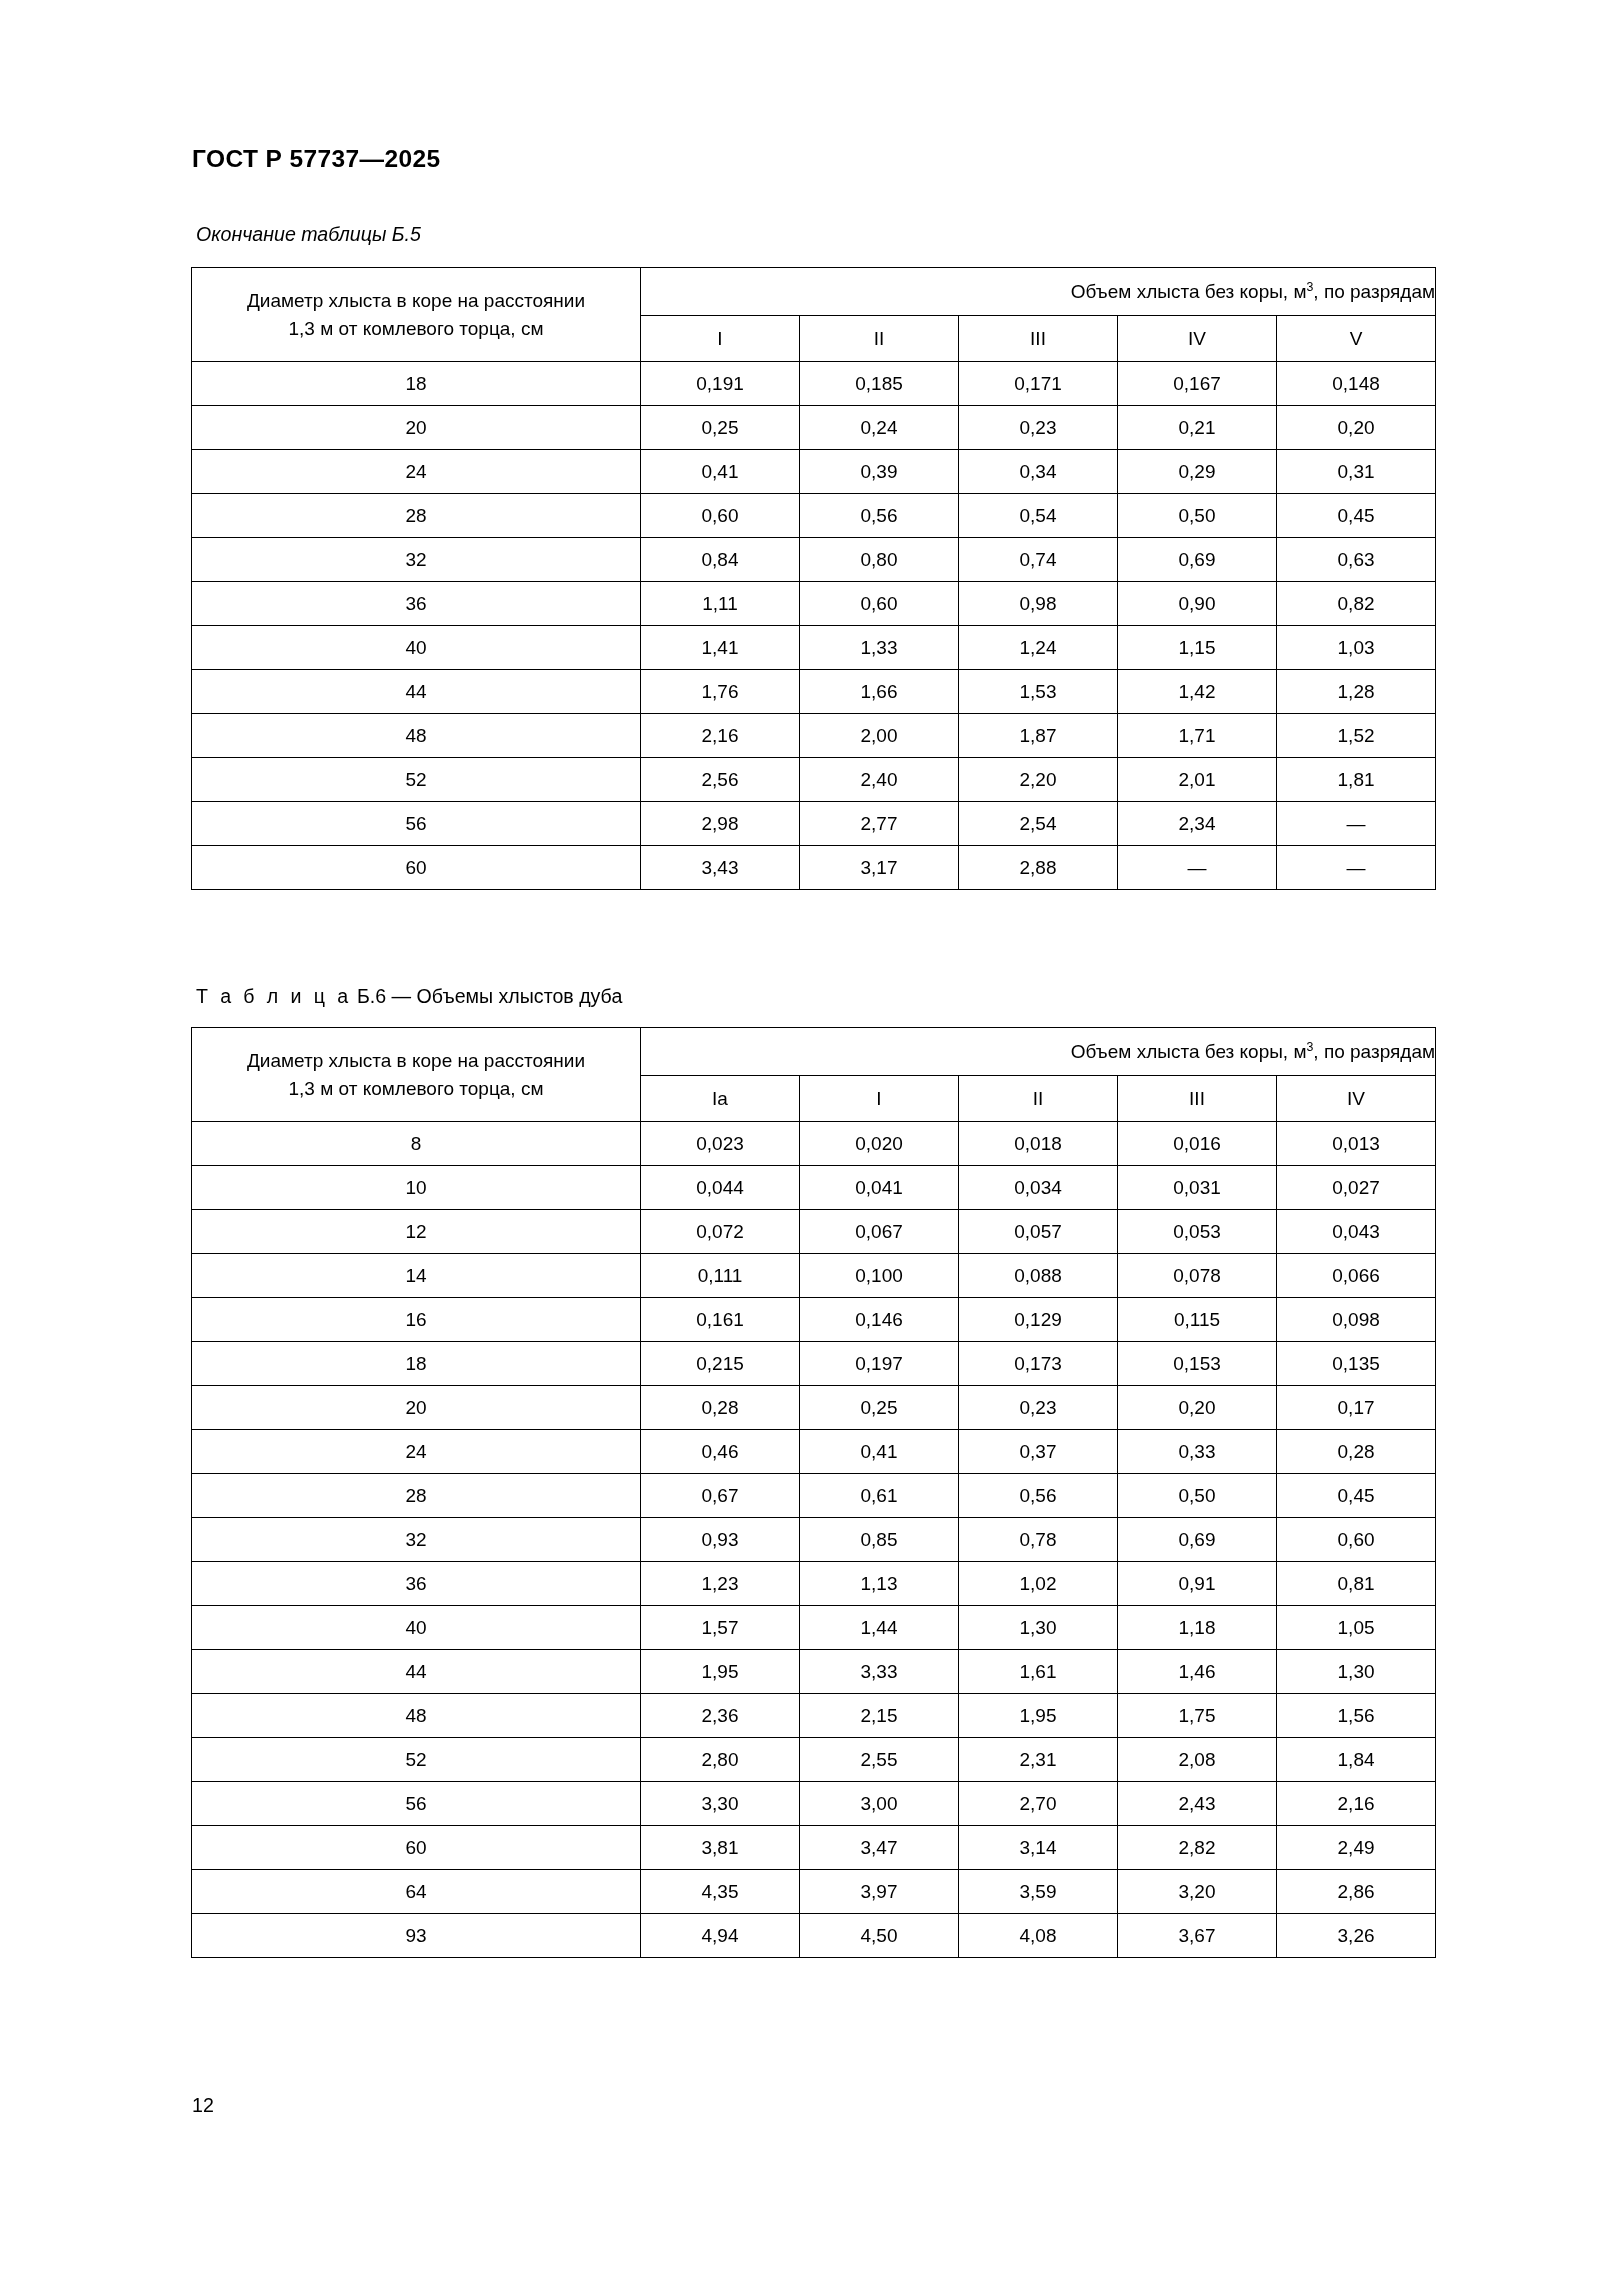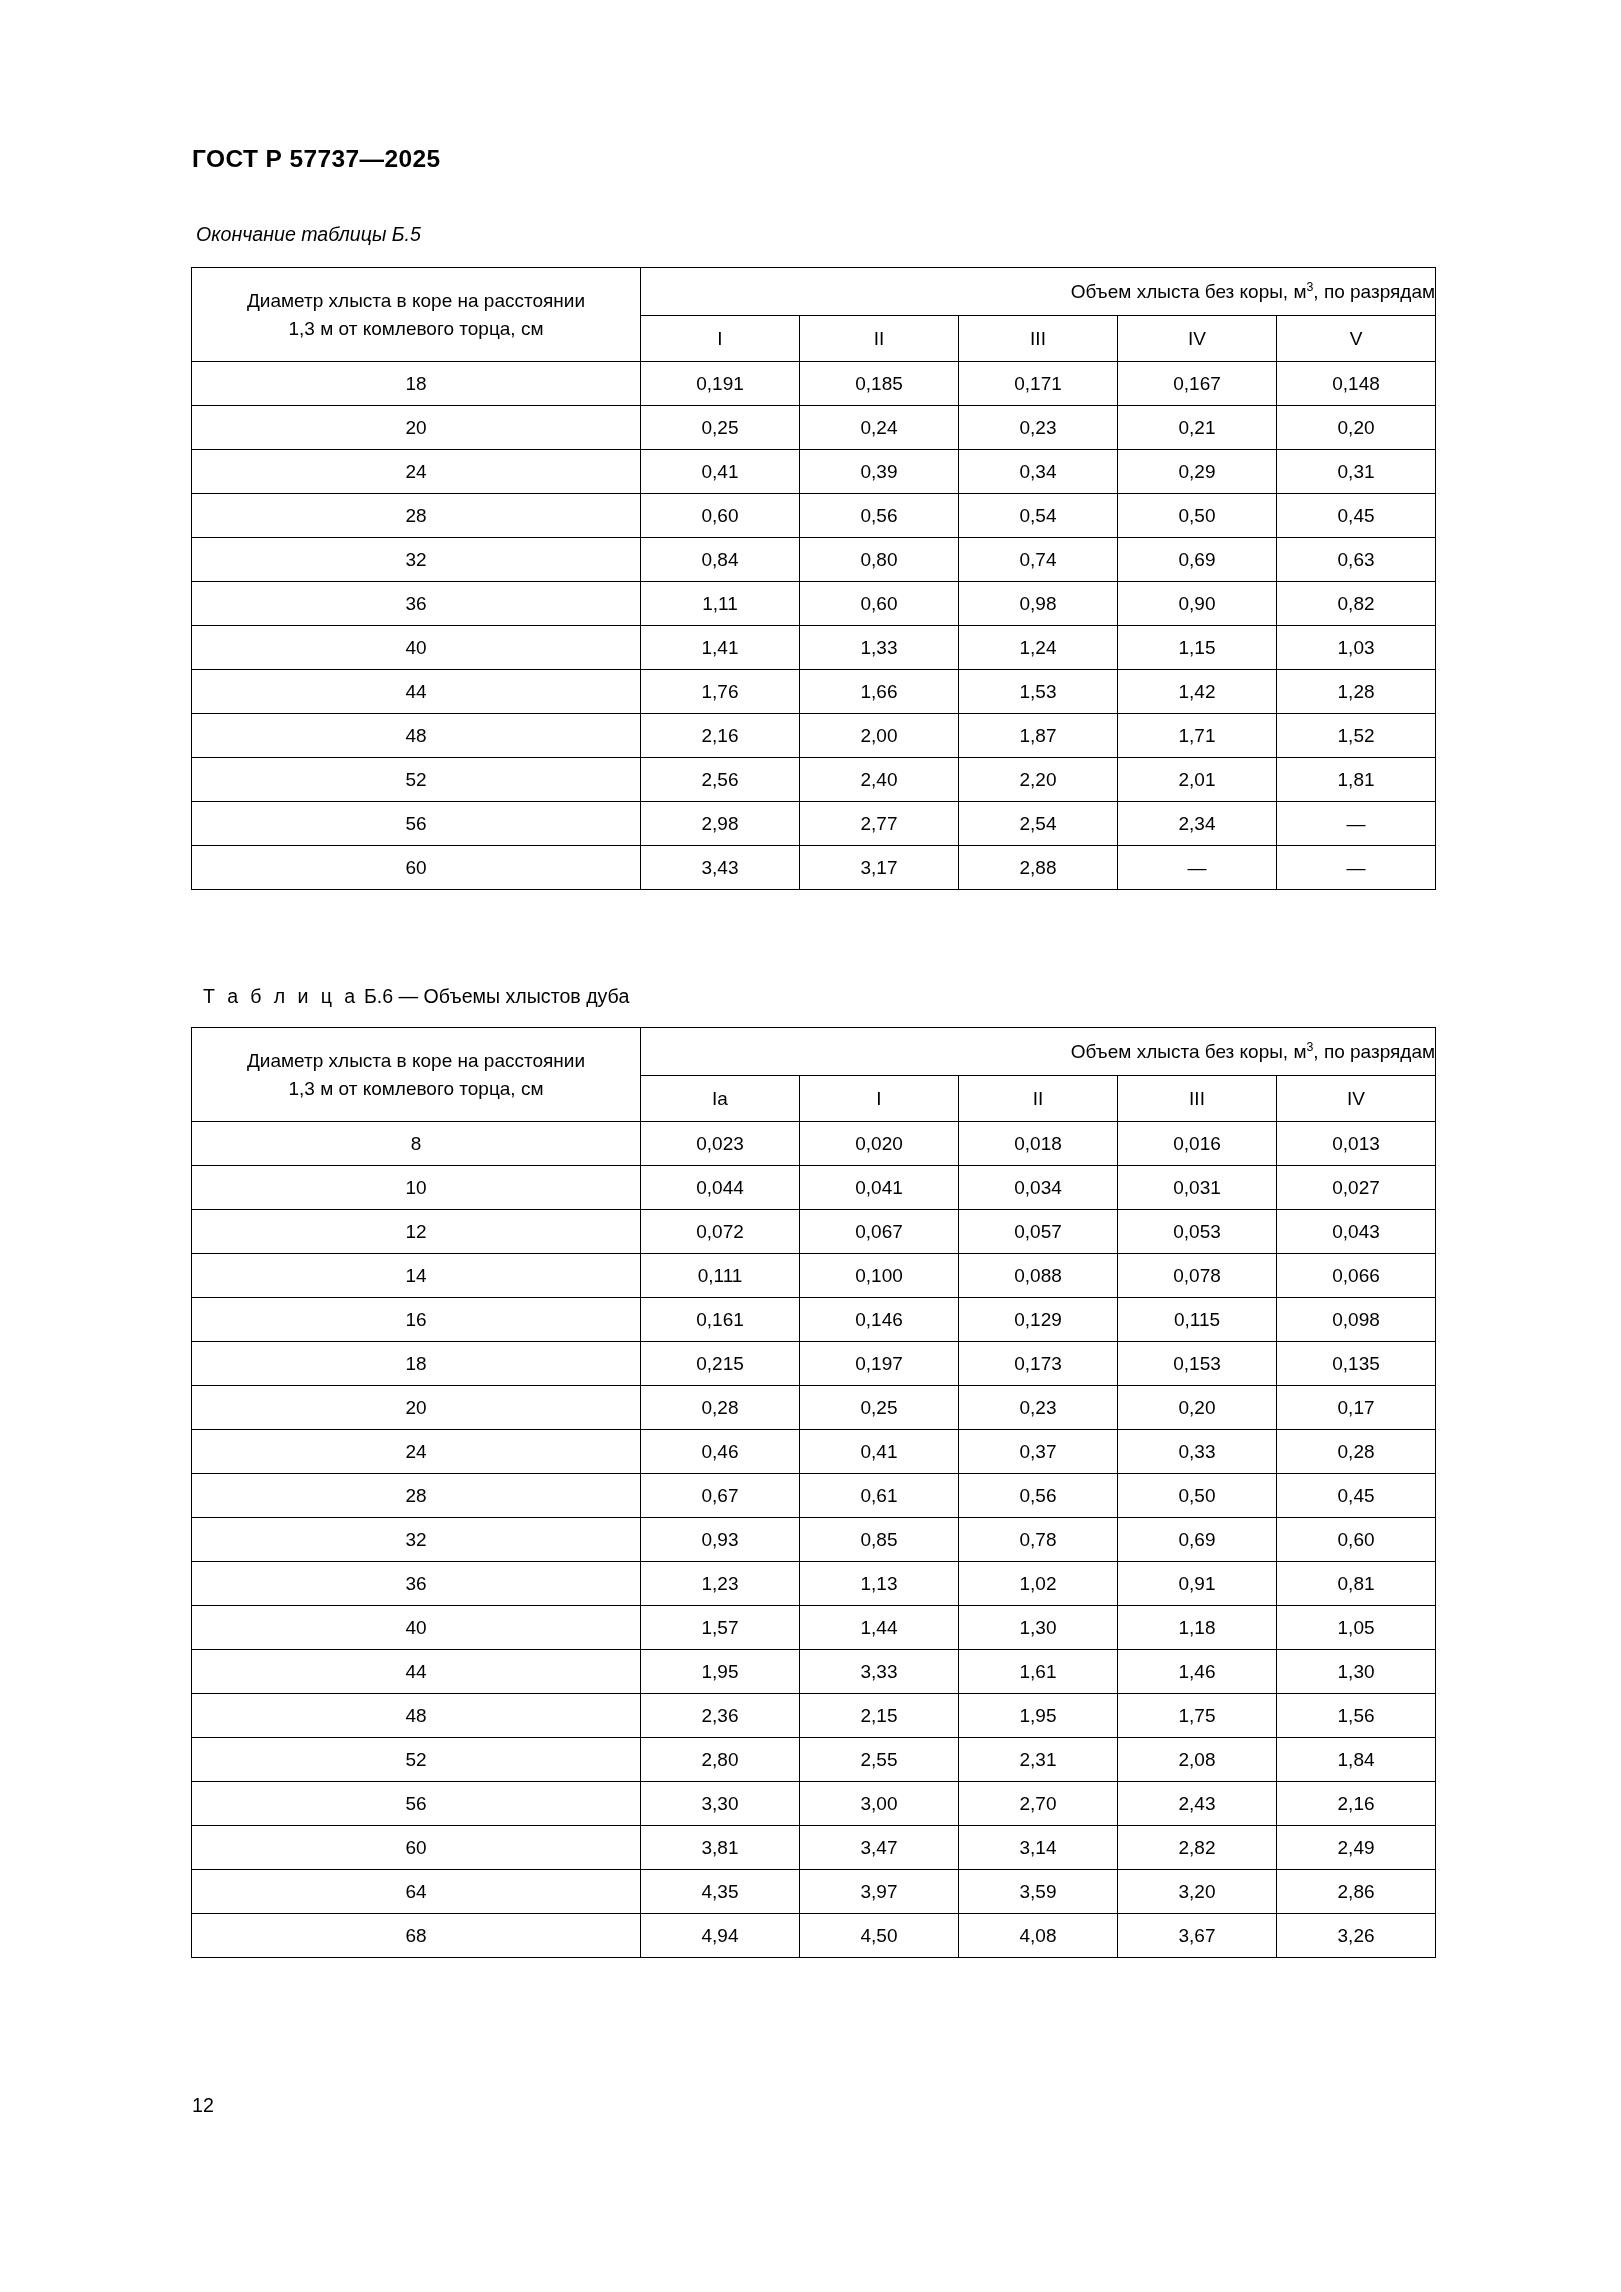--- a/index.html
+++ b/index.html
@@ -40,21 +40,20 @@
   #caption-b5 {
     left: 196px;
     top: 223px;
   }
   #caption-b6 {
     left: 196px;
     top: 985px;
   }
   .caption .spaced {
     letter-spacing: 3.4px;
-    margin-left: 7px;
   }
   table.gost {
     position: absolute;
     border-collapse: collapse;
     table-layout: fixed;
     font-size: 19px;
     border-radius: 29px;
   }
   table.gost td, table.gost th {
     border: 1.5px solid #000000;
@@ -399,21 +398,21 @@
         </tr>
         <tr>
           <td>64</td>
           <td>4,35</td>
           <td>3,97</td>
           <td>3,59</td>
           <td>3,20</td>
           <td>2,86</td>
         </tr>
         <tr>
-          <td>68</td>
+          <td>93</td>
           <td>4,94</td>
           <td>4,50</td>
           <td>4,08</td>
           <td>3,67</td>
           <td>3,26</td>
         </tr>
       </tbody>
   </table>
 
   <div class="page-number">12</div>

